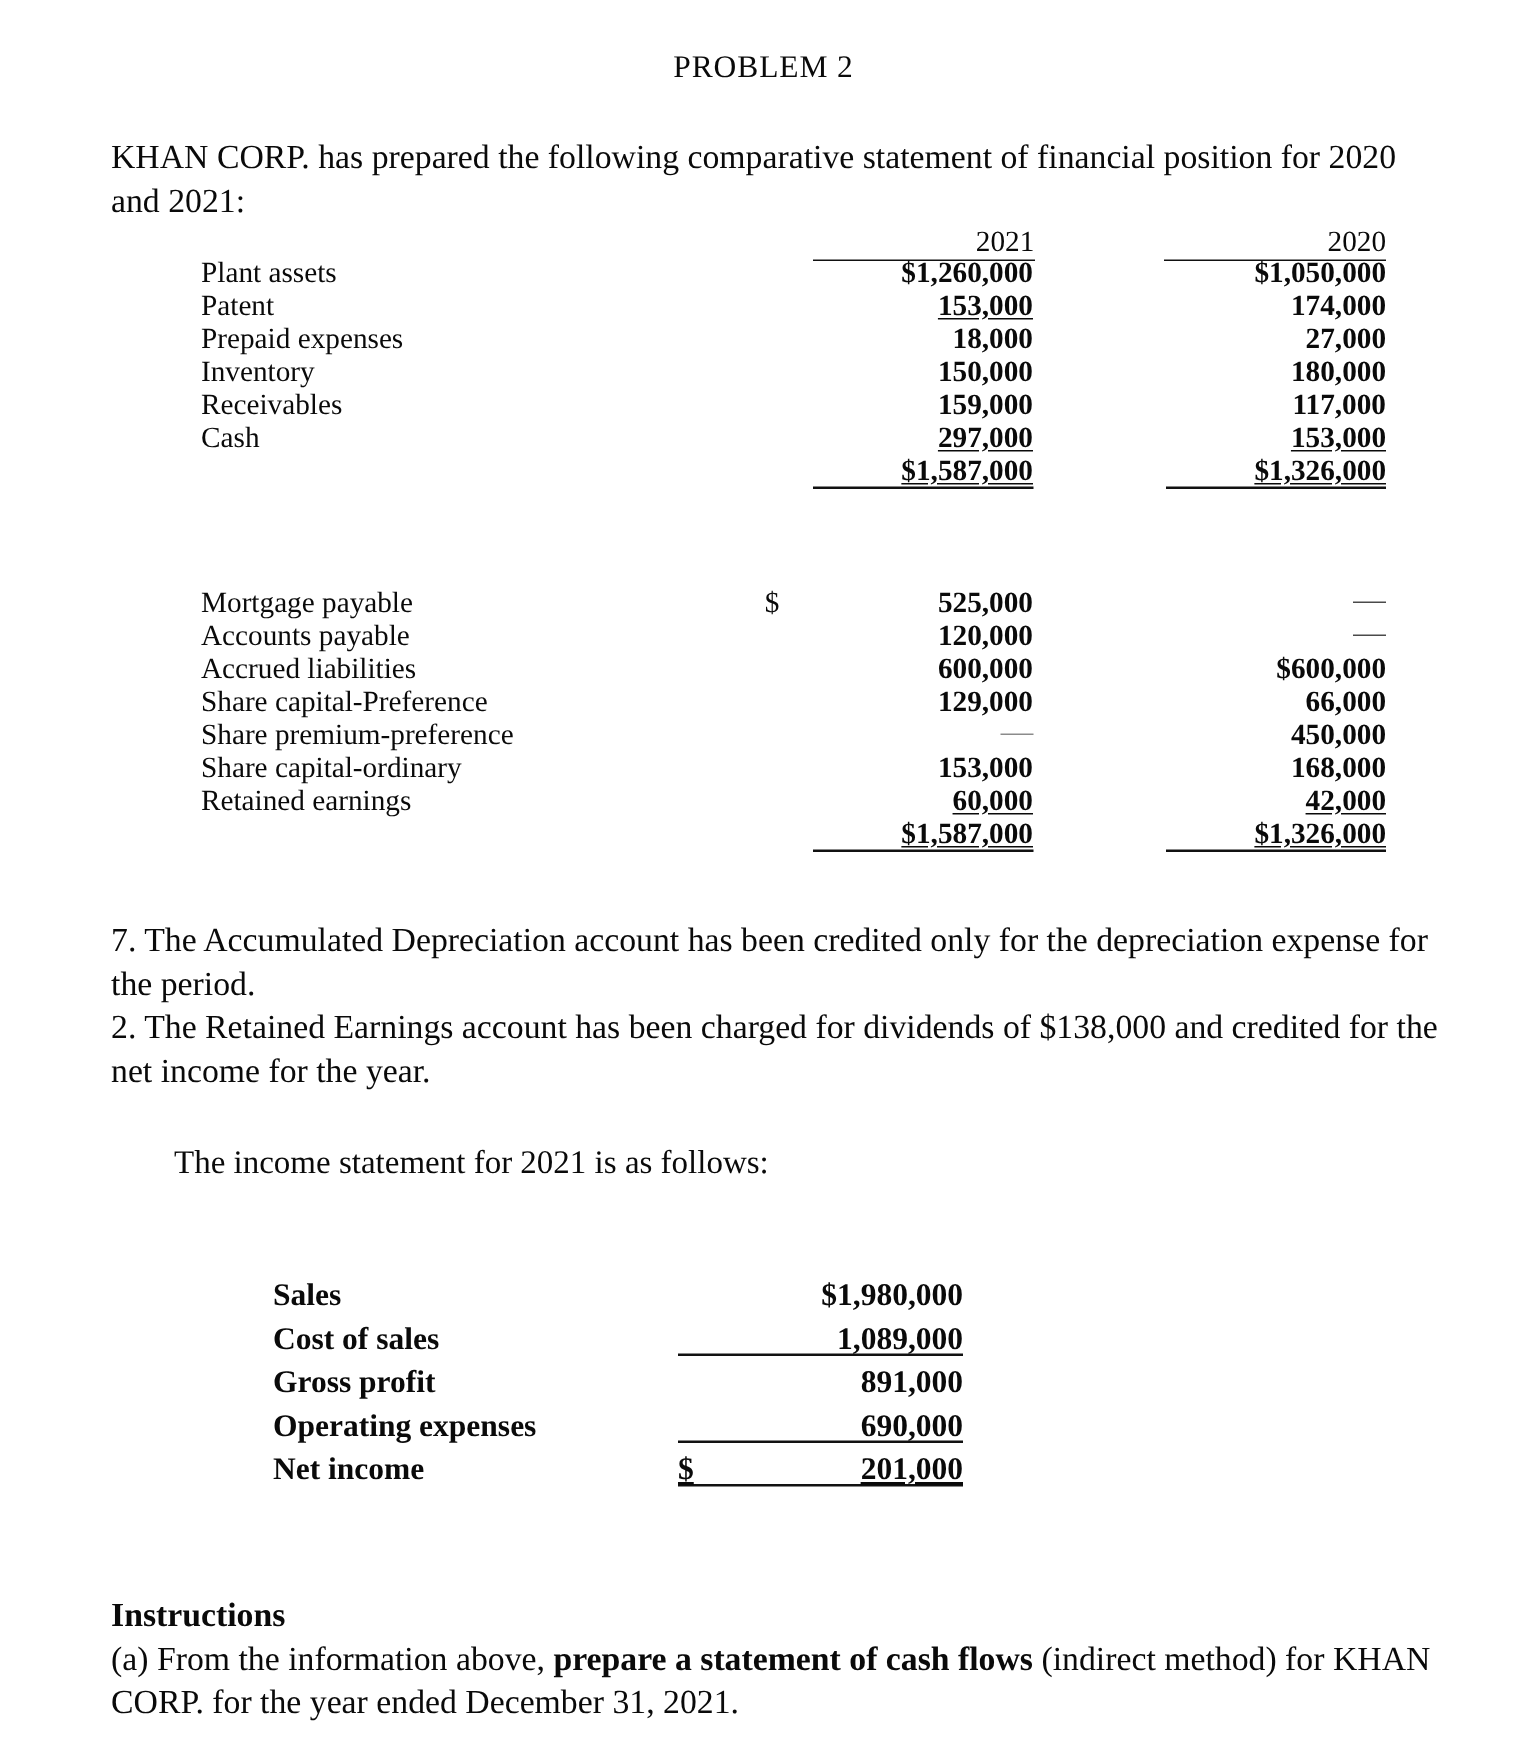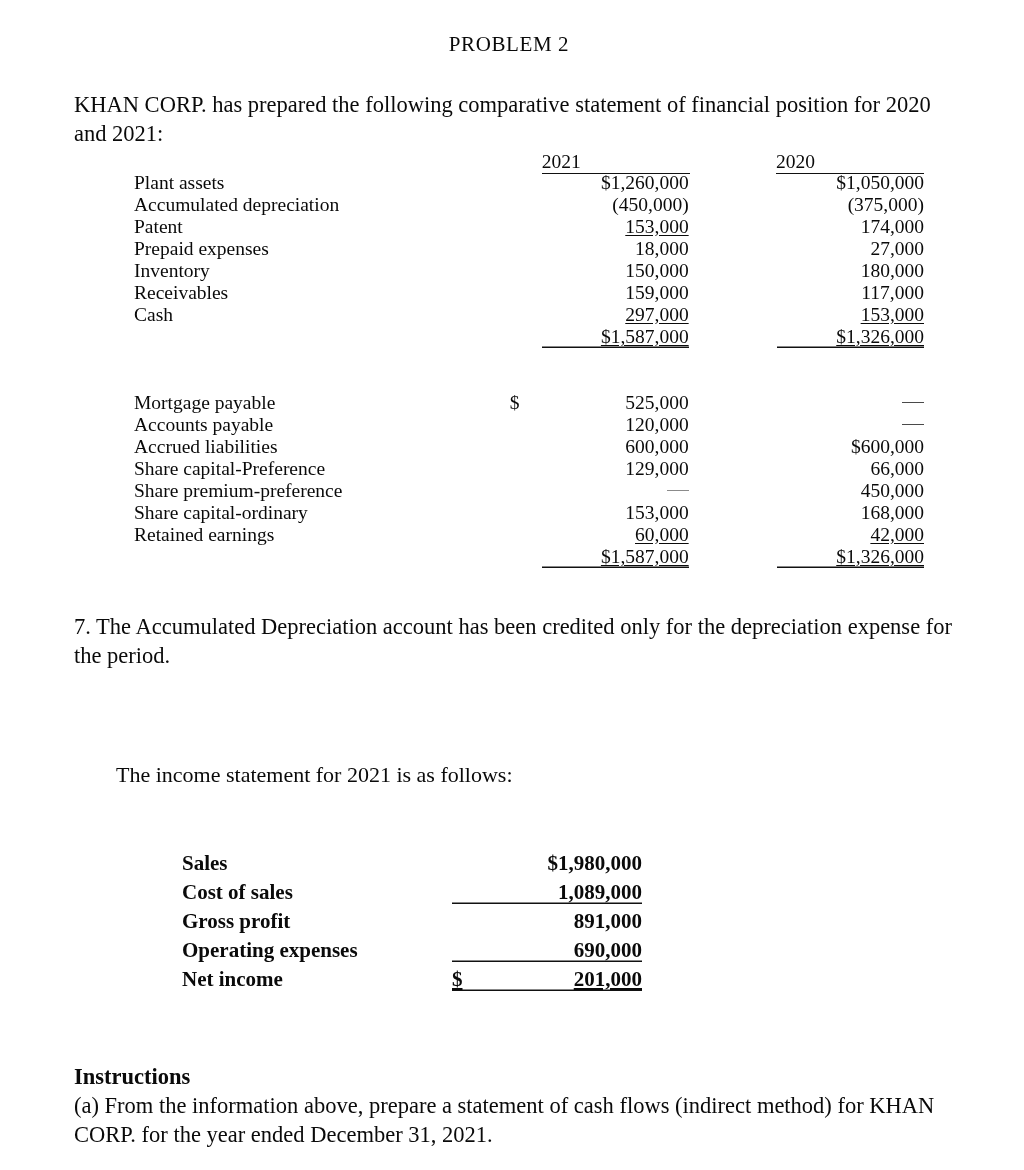--- a/index.html
+++ b/index.html
@@ -57,39 +57,39 @@
   .fin-table.equity  { top: 392px; }
 
   .fin-table td {
     padding: 0;
     vertical-align: bottom;
     white-space: nowrap;
     height: 22px;
   }
   td.label   { text-align: left;  width: 352px; }
   td.cur     { text-align: left;  width: 30px; padding-left: 6px; }
-  td.num     { text-align: right; width: 140px; }
+  td.num     { text-align: right; width: 140px; font-weight: bold; }
   td.gap     { width: 48px; }
 
   
   .ul-txt   { text-decoration: underline; text-underline-offset: 2px; }
   .rule-bot { box-shadow: inset 0 -1.6px 0 0 #111; }
 
   
   .yr-head {
     position: absolute;
     top: 150px;
     left: 134px;
     width: 790px;
     border-collapse: collapse;
     font-size: 19.5px;
   }
   .yr-head td { padding: 0; height: 23px; vertical-align: bottom; }
   .yr-cell {
-    text-align: left;
+    text-align: right;
     border-bottom: 1.6px solid #111;
     width: 140px;
   }
   .yr-pad { width: 34px; }
 
   
   .dash {
     display: inline-block;
     width: 22px;
     border-top: 1.8px solid #4a4a4a;
@@ -142,21 +142,21 @@
   .instructions {
     position: absolute;
     top: 1022px;
     left: 74px;
     width: 900px;
     font-size: 22.5px;
     line-height: 29px;
     margin-top: 40px;
   }
   .instructions .head { font-weight: bold; }
-  .instructions b { font-weight: normal; }
+  .instructions b { font-weight: bold; }
 </style>
 </head>
 <body>
 
 <div class="page">
 
   <div class="doc-title">PROBLEM 2</div>
 
   <div class="intro">KHAN CORP. has prepared the following comparative statement of financial position for 2020 and 2021:</div>
 
@@ -177,28 +177,20 @@
     <tbody>
         <tr>
       <td class="label">Plant assets</td>
       <td class="cur"></td>
       <td class="num">$1,260,000</td>
       <td class="gap"></td>
       <td class="cur"></td>
       <td class="num">$1,050,000</td>
     </tr>
     <tr>
-      <td class="label">Accumulated depreciation</td>
-      <td class="cur"></td>
-      <td class="num">(450,000)</td>
-      <td class="gap"></td>
-      <td class="cur"></td>
-      <td class="num">(375,000)</td>
-    </tr>
-    <tr>
       <td class="label">Patent</td>
       <td class="cur"></td>
       <td class="num ul-txt">153,000</td>
       <td class="gap"></td>
       <td class="cur"></td>
       <td class="num">174,000</td>
     </tr>
     <tr>
       <td class="label">Prepaid expenses</td>
       <td class="cur"></td>
@@ -306,20 +298,21 @@
       <td class="num ul-txt rule-bot">$1,587,000</td>
       <td class="gap"></td>
       <td class="cur"></td>
       <td class="num ul-txt rule-bot">$1,326,000</td>
     </tr>
   </tbody>
     </table>
 
   <div class="notes">
     <div>7. The Accumulated Depreciation account has been credited only for the depreciation expense for the period.</div>
+    <div>2. The Retained Earnings account has been charged for dividends of $138,000 and credited for the net income for the year.</div>
   </div>
 
   <div class="is-lead">The income statement for 2021 is as follows:</div>
 
   <table class="is-table">
     <tbody>
         <tr>
       <td class="is-label">Sales</td>
       <td class="is-cur"></td>
       <td class="is-num">$1,980,000</td>

